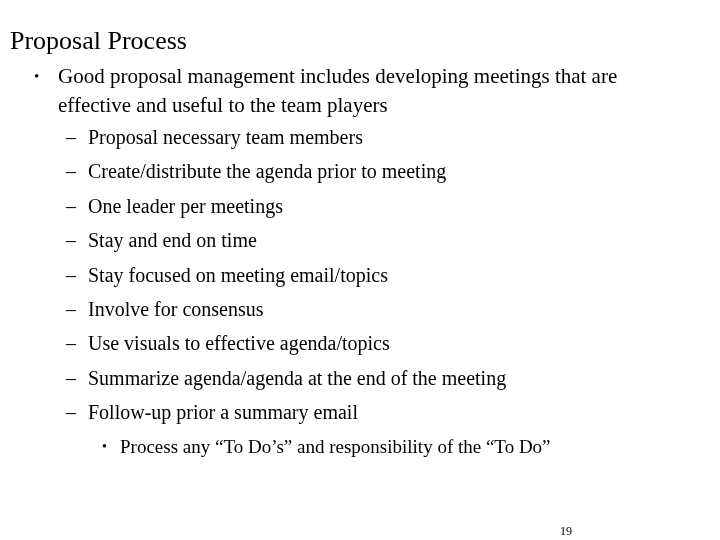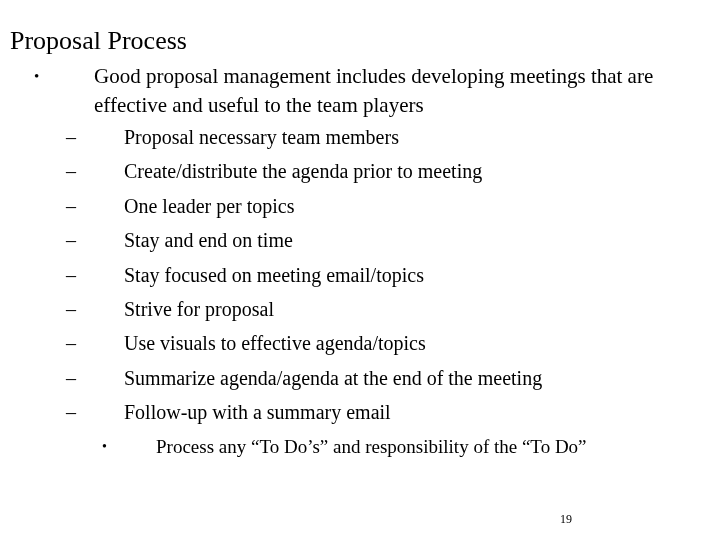--- a/index.html
+++ b/index.html
@@ -86,26 +86,25 @@
   .lvl3 .marker {
     position: absolute;
     left: 102px;
     top: 0;
     font-size: 14px;
     line-height: 34.4px;
     width: 14px;
   }
   .btext {
     display: block;
-    margin-left: 36px;
   }
   .page-number {
     position: absolute;
     right: 8px;
-    bottom: 14px;
+    bottom: 2px;
     font-size: 12px;
     line-height: 14px;
     color: #000000;
   }
 </style>
 </head>
 <body>
 
 <div class="slide">
 
@@ -119,45 +118,45 @@
       <div class="bullet-row lvl2">
         <span class="marker">–</span>
         <span class="btext">Proposal necessary team members</span>
       </div>
       <div class="bullet-row lvl2">
         <span class="marker">–</span>
         <span class="btext">Create/distribute the agenda prior to meeting</span>
       </div>
       <div class="bullet-row lvl2">
         <span class="marker">–</span>
-        <span class="btext">One leader per topics</span>
+        <span class="btext">One leader per meetings</span>
       </div>
       <div class="bullet-row lvl2">
         <span class="marker">–</span>
         <span class="btext">Stay and end on time</span>
       </div>
       <div class="bullet-row lvl2">
         <span class="marker">–</span>
         <span class="btext">Stay focused on meeting email/topics</span>
       </div>
       <div class="bullet-row lvl2">
         <span class="marker">–</span>
-        <span class="btext">Strive for proposal</span>
+        <span class="btext">Involve for consensus</span>
       </div>
       <div class="bullet-row lvl2">
         <span class="marker">–</span>
         <span class="btext">Use visuals to effective agenda/topics</span>
       </div>
       <div class="bullet-row lvl2">
         <span class="marker">–</span>
         <span class="btext">Summarize agenda/agenda at the end of the meeting</span>
       </div>
       <div class="bullet-row lvl2">
         <span class="marker">–</span>
-        <span class="btext">Follow-up with a summary email</span>
+        <span class="btext">Follow-up prior a summary email</span>
       </div>
       <div class="bullet-row lvl3">
         <span class="marker">•</span>
         <span class="btext">Process any “To Do’s” and responsibility of the “To Do”</span>
       </div>
     </div>
 
   <div class="page-number">19</div>
 
 </div>

